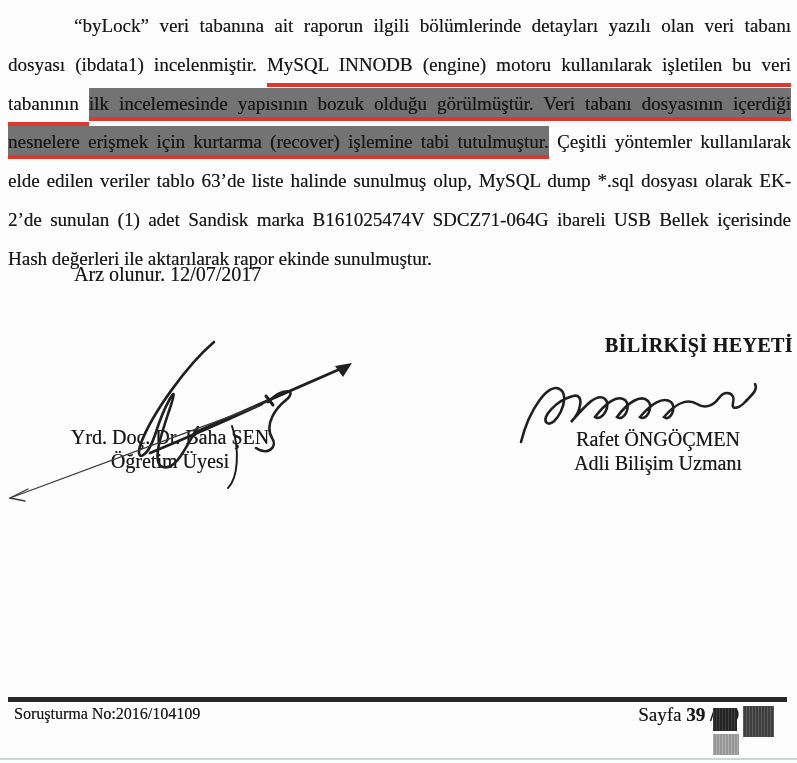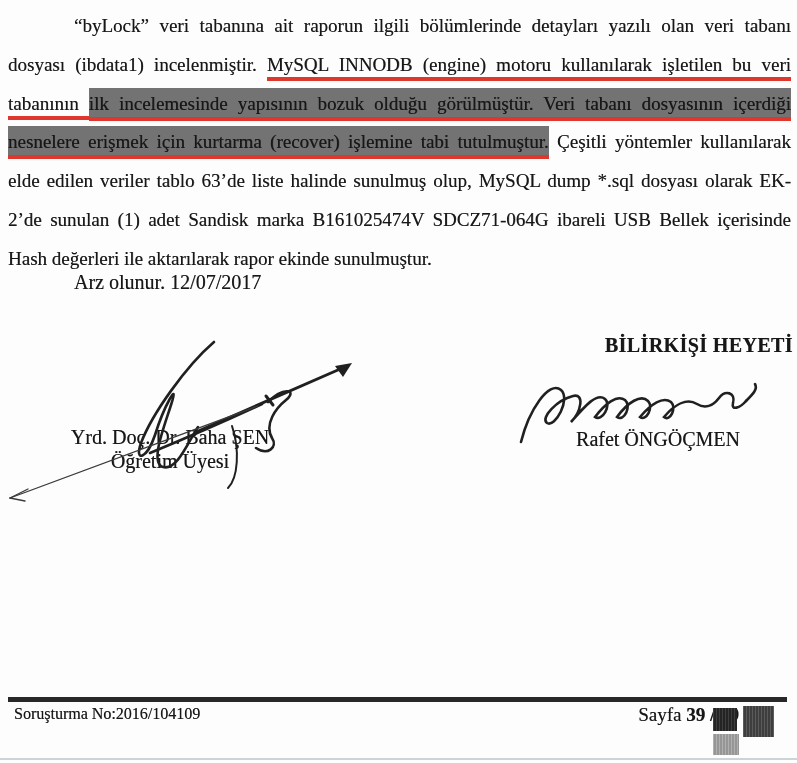--- a/index.html
+++ b/index.html
@@ -16,25 +16,25 @@
   .txt{text-shadow:0.3px 0.3px 0.45px rgba(0,0,0,0.5);}
 
   
   .paragraph{
     position:absolute;top:7px;left:8px;width:783px;
     font-size:19px;line-height:38.8px;
   }
   .pline{text-align:justify;text-align-last:justify;}
   .pline.indent{padding-left:66px;}
   .pline.lastline{text-align:left;text-align-last:left;}
-  .ul{border-bottom:4px solid #df372d;padding-bottom:2px;}
+  .ul{border-bottom:4px solid #df372d;padding-bottom:8px;}
   .hl{background:#737373;padding:5px 0 3px;}
 
   
-  .date-line{position:absolute;top:263px;left:74px;font-size:20px;margin-top:8px;}
+  .date-line{position:absolute;top:263px;left:74px;font-size:20px;}
 
   
   .heading{
     position:absolute;top:334px;left:14px;right:4px;
     text-align:right;font-size:20px;font-weight:bold;letter-spacing:0.4px;
   }
 
   
   .sig-svg{position:absolute;pointer-events:none;}
   .sig-left-svg{left:0;top:330px;}
@@ -97,20 +97,21 @@
 
   <div class="heading txt">BİLİRKİŞİ HEYETİ</div>
 
   <div class="signer signer-left txt">
     <div>Yrd. Doç. Dr. Baha ŞEN</div>
     <div>Öğretim Üyesi</div>
   </div>
 
   <div class="signer signer-right txt">
     <div>Rafet ÖNGÖÇMEN</div>
+    <div>Adli Bilişim Uzmanı</div>
   </div>
 
   <svg class="sig-svg sig-left-svg" width="380" height="175" viewBox="0 0 380 175">
     <g fill="none" stroke="#202020" stroke-width="2.6" stroke-linecap="round">
       <path d="M214 12 C 186 36, 152 84, 141 113 C 134 133, 147 129, 155 105 C 164 76, 180 48, 171 75 C 163 100, 150 133, 163 137 C 177 141, 188 112, 198 97"></path>
       <path d="M150 123 C 196 104, 232 88, 262 74"></path>
       <path d="M196 102 L 347 36" stroke-width="3"></path>
       <path d="M268 72 C 284 56, 298 60, 286 70 C 276 78, 264 94, 272 108 C 278 117, 268 126, 256 118"></path>
       <path d="M232 96 C 240 120, 238 148, 228 158" stroke-width="2"></path>
       <path d="M266 66 l 7 9" stroke-width="3"></path>

